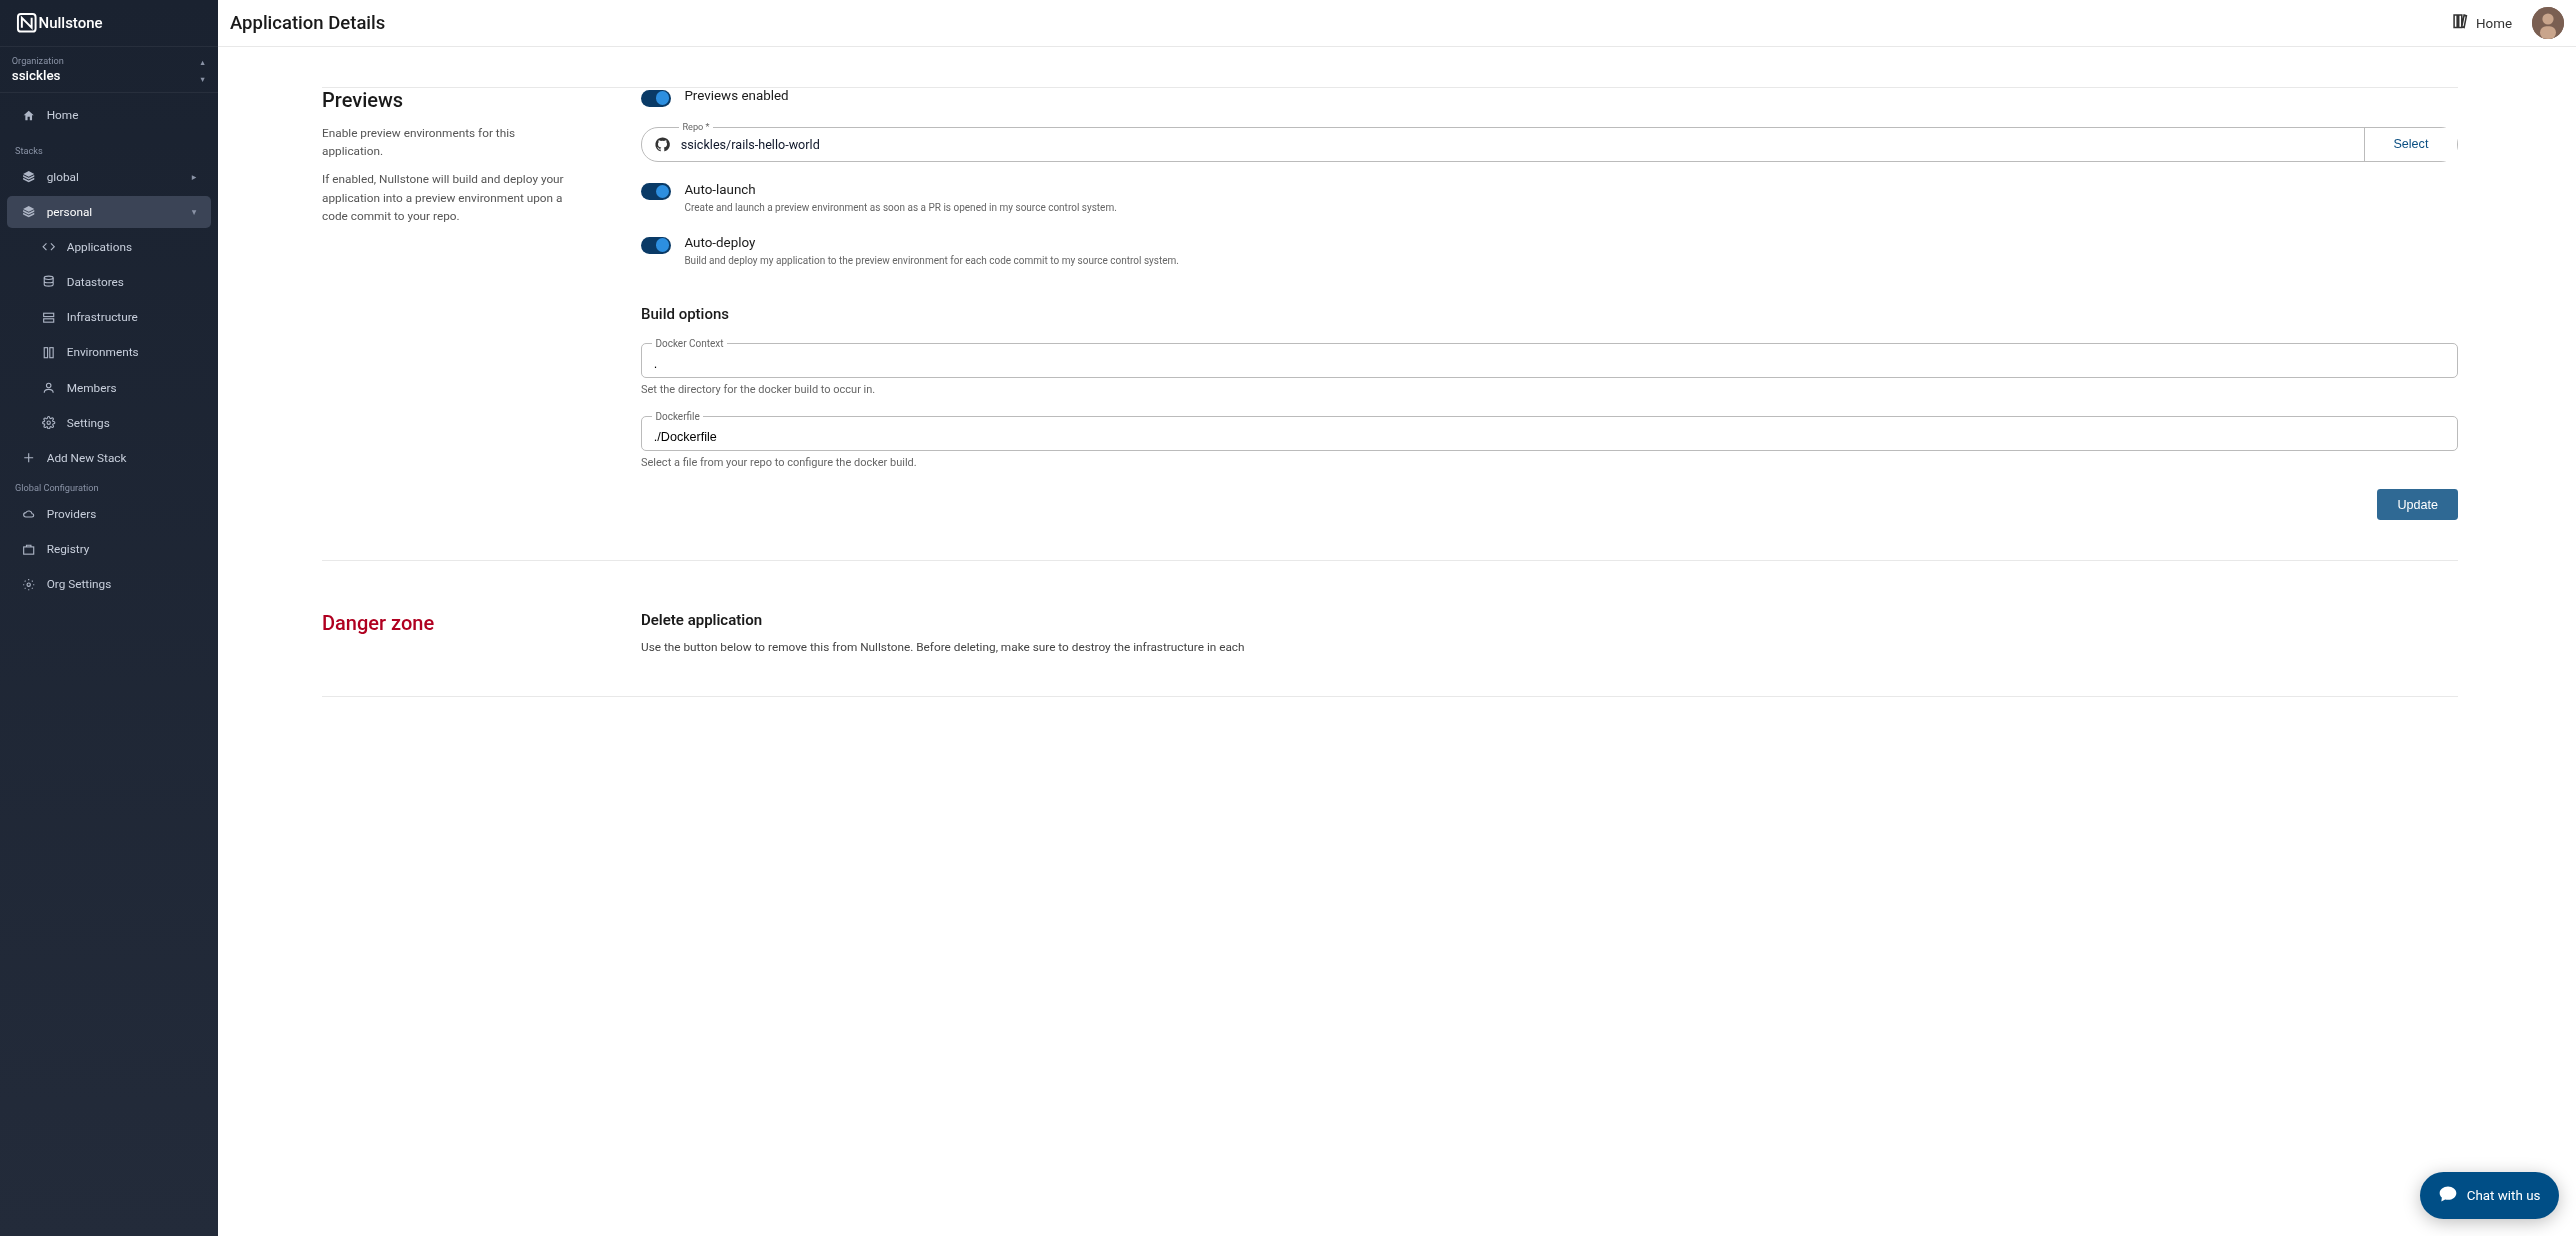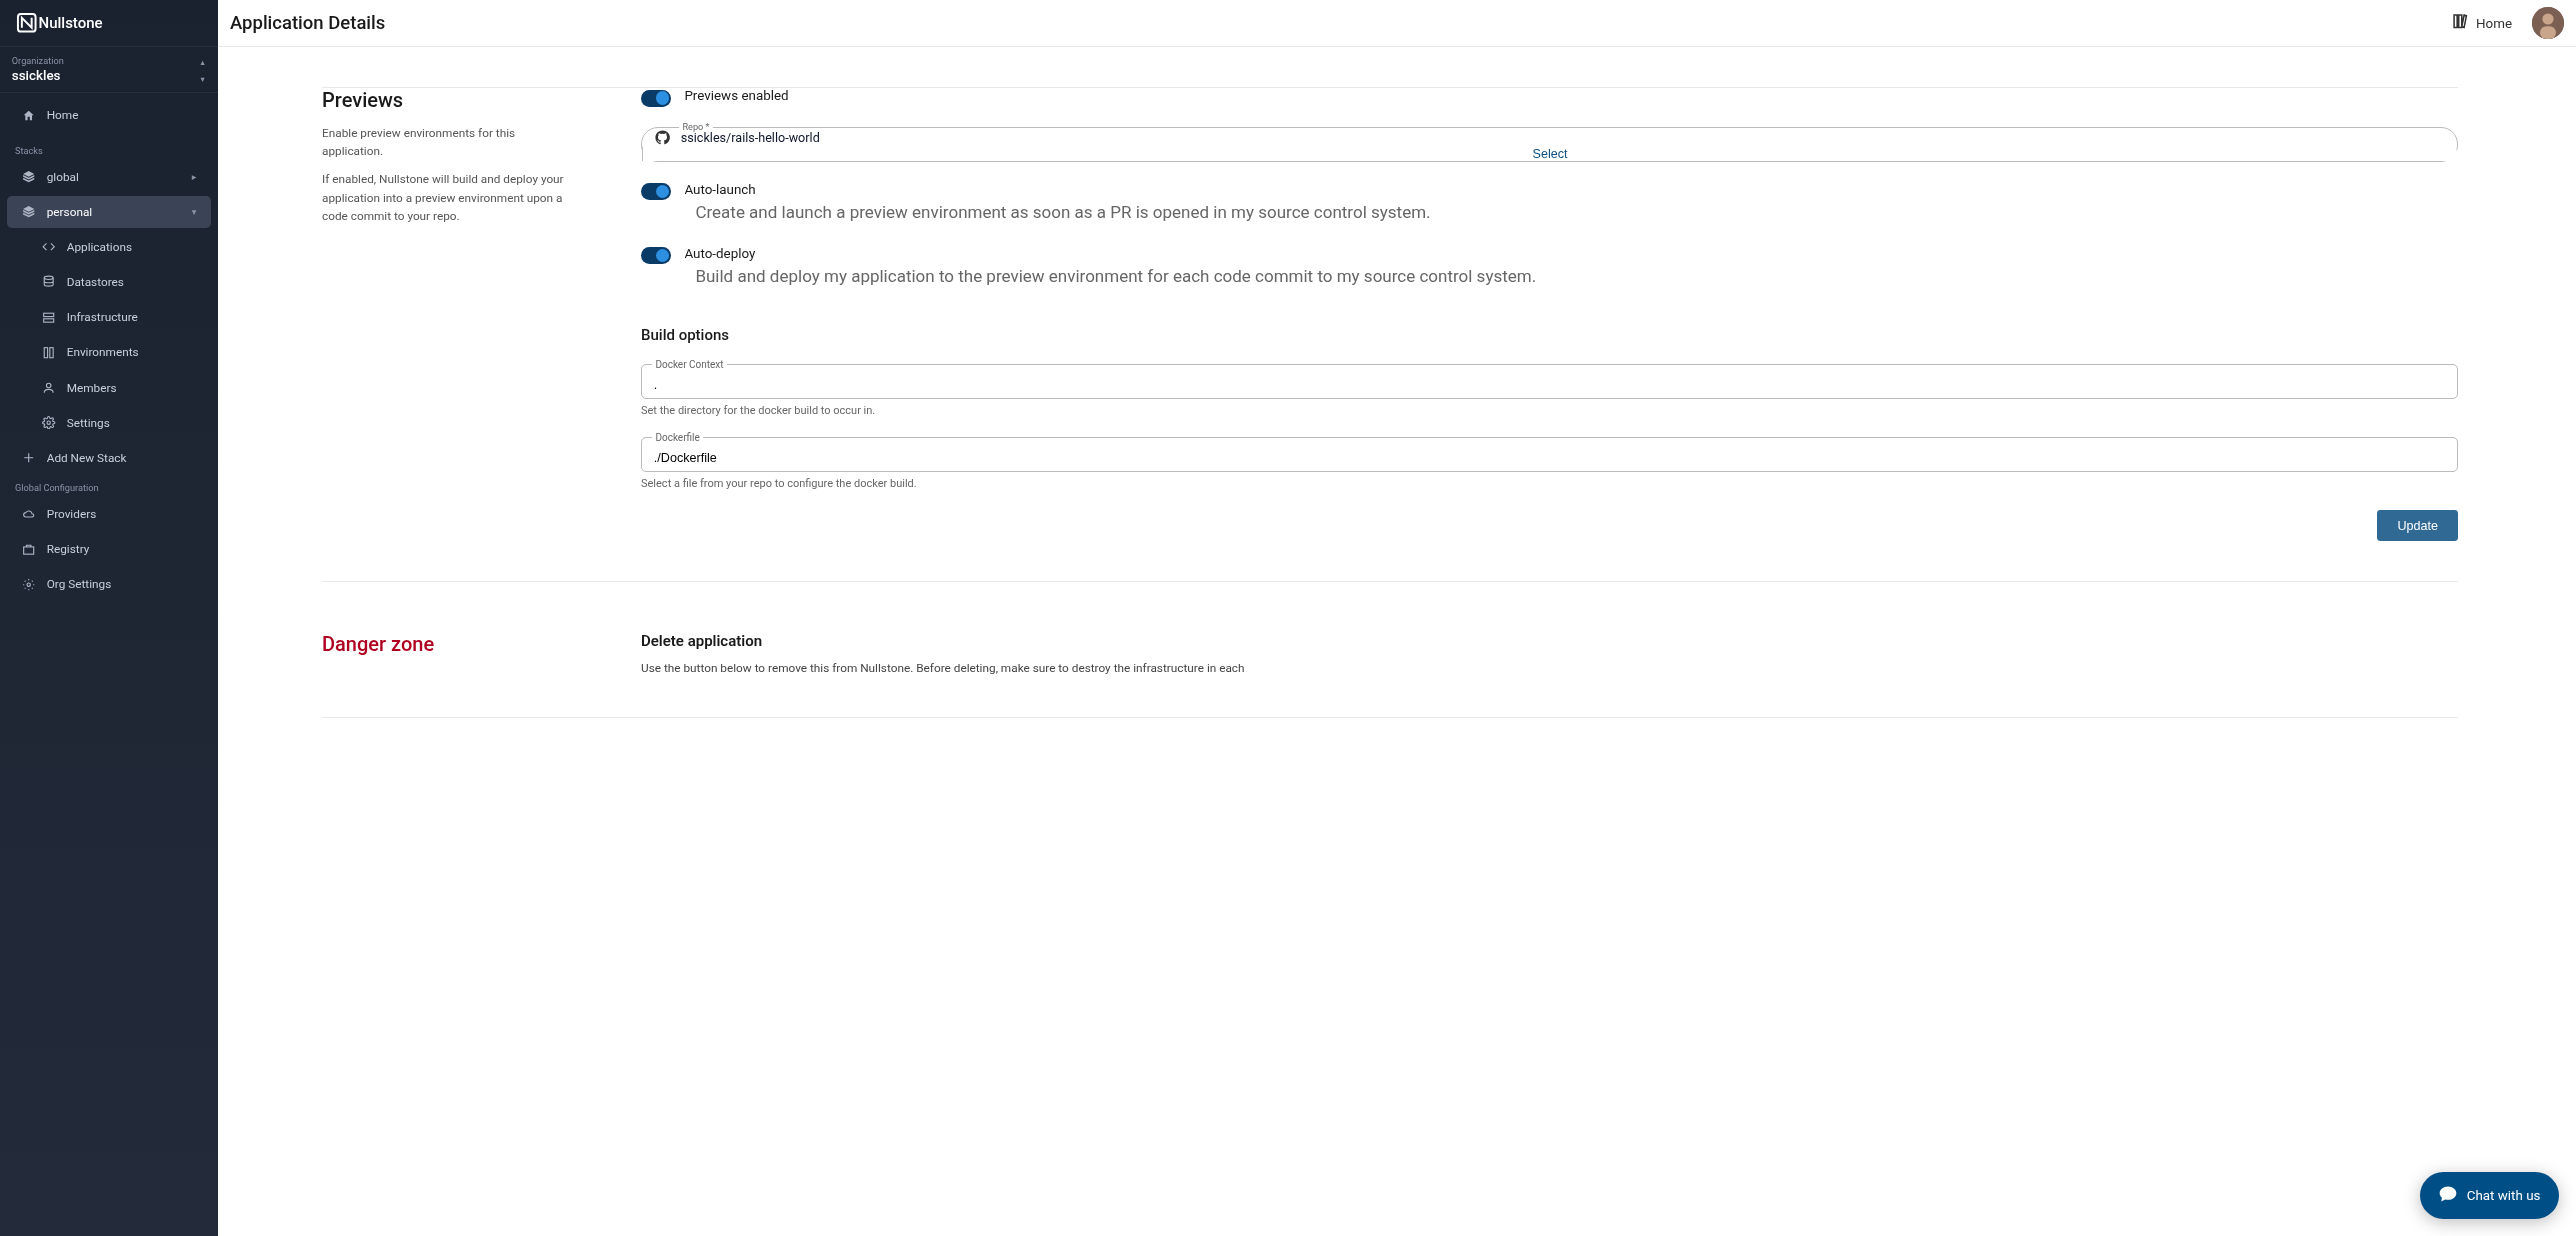--- a/index.html
+++ b/index.html
@@ -104,26 +104,25 @@
 .toggle {
   width: 30px; height: 17px; border-radius: 8.4px; background: #0a3a66;
   position: relative; flex-shrink: 0; margin-top: 1.7px;
 }
 .toggle::after {
   content: ''; position: absolute; right: 1.7px; top: 1.7px;
   width: 13.4px; height: 13.4px; border-radius: 50%; background: #2d8fe0;
 }
 .toggle-body { display: flex; flex-direction: column; gap: 3.4px; }
 .toggle-title { font-size: 13.4px; font-weight: 400; }
-.toggle-desc { font-size: 17px; color: #666; line-height: 1.5; margin-left: 11px; }
+.toggle-desc { font-size: 10px; color: #666; line-height: 1.5; }
 
 .repo-field {
   display: flex; align-items: stretch; border: 0.8px solid #bbb; border-radius: 17px;
   height: 35px;
-  flex-direction: column;
 }
 .repo-inner { flex: 1; display: flex; align-items: center; padding: 0 11.8px; gap: 10px; position: relative; }
 .repo-icon { width: 17px; height: 17px; color: #333; }
 .repo-inner .float-label { position: absolute; top: -6.7px; left: 37px; font-size: 9.2px; background: #fff; padding: 0 3.4px; color: #666; }
 .repo-value { font-size: 12.6px; color: #0f172a; }
 .repo-select-btn {
   border: none; border-left: 0.8px solid #bbb; background: #fff;
   padding: 0 28.6px; font-size: 12.6px; color: #0b4f82; cursor: pointer;
   border-radius: 0 5px 5px 0;
 }

